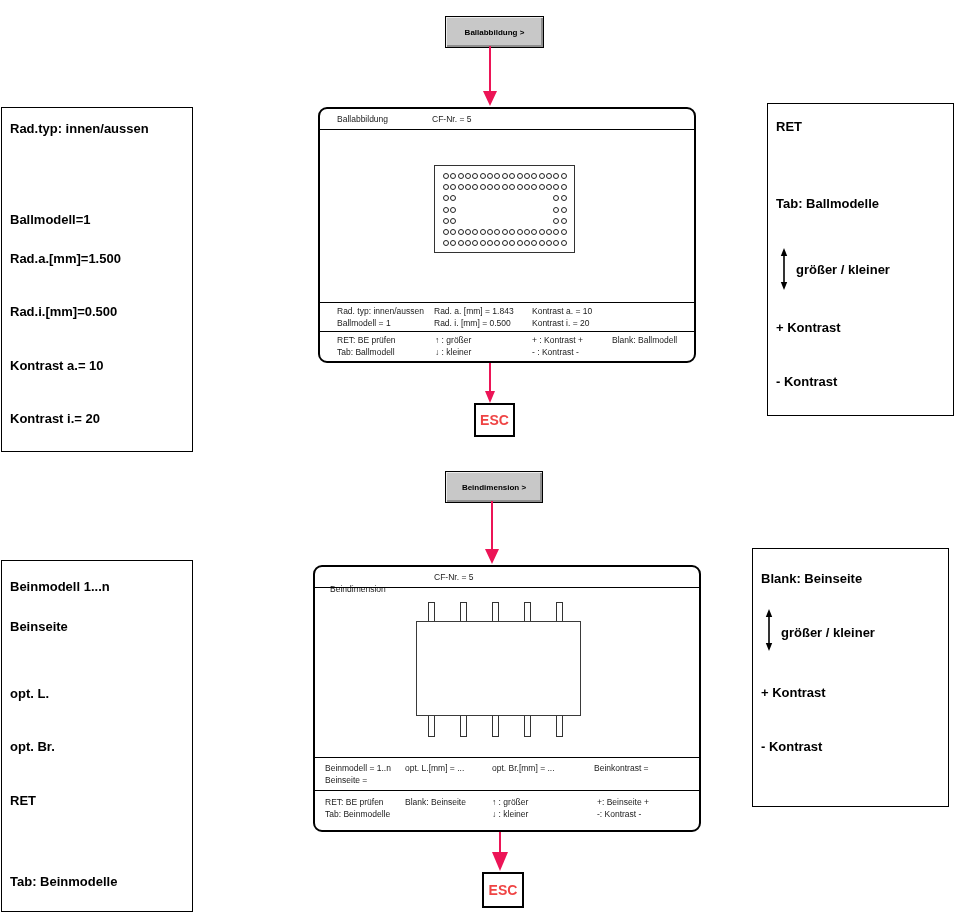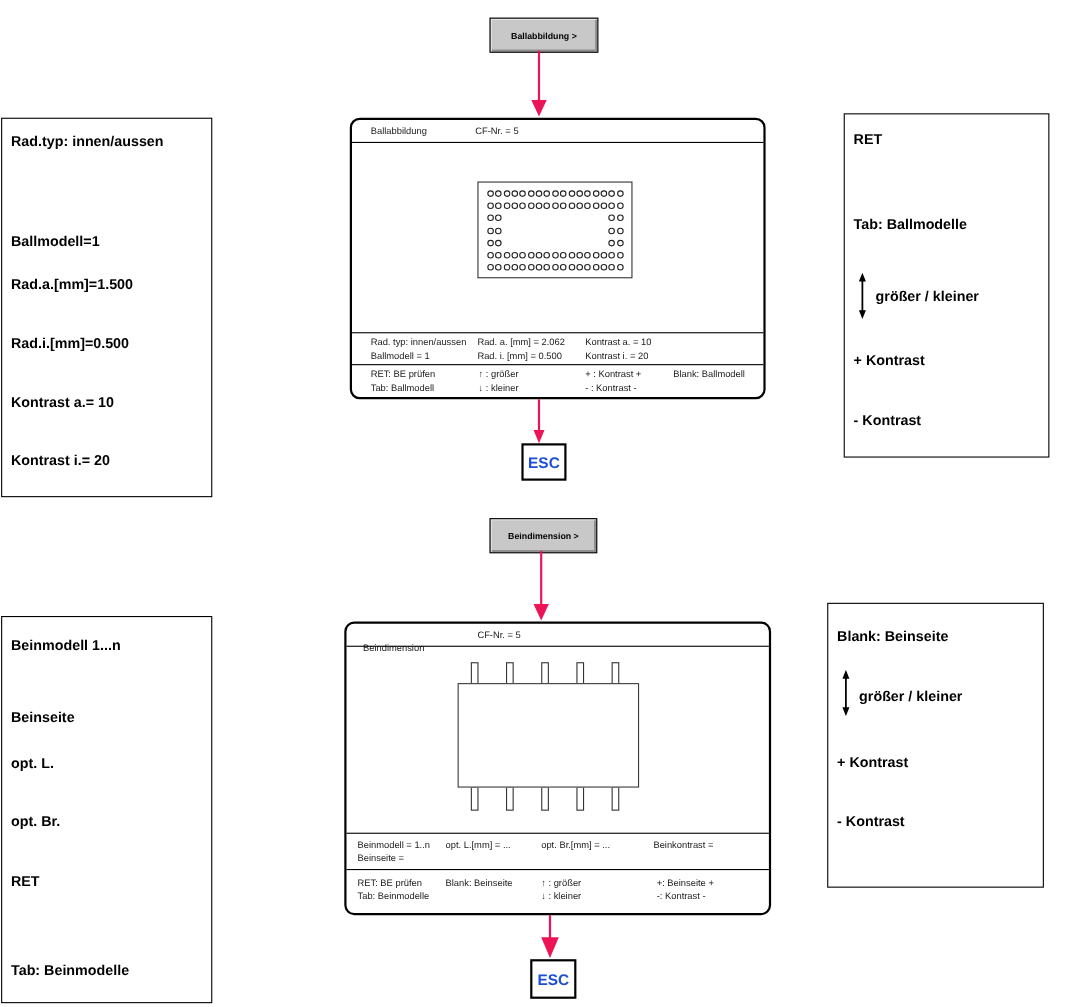--- a/index.html
+++ b/index.html
@@ -34,21 +34,21 @@
   
   .bga-rect{position:absolute;border:1px solid #333;background:#fff;}
   .ball{position:absolute;width:4px;height:4px;border:1px solid #222;border-radius:50%;background:#fff;}
 
   
   .chip-graphic{position:absolute;}
   .chip-body{position:absolute;left:0;top:22px;width:165px;height:95px;border:1.5px solid #3a3a3a;background:#fff;box-sizing:border-box;}
   .pin{position:absolute;width:5px;height:20px;border:1.5px solid #333;background:#fff;}
 
   
-  .esc-btn{position:absolute;border:2px solid #000;background:#fff;font-weight:bold;font-size:14px;color:#1d4ed8;
+  .esc-btn{position:absolute;border:2px solid #000;background:#fff;font-weight:bold;font-size:14px;color:#ef4444;
     display:flex;align-items:center;justify-content:center;cursor:default;}
 </style>
 </head>
 <body>
 
 <div id="page">
 
   <div class="menu-btn" style="left: 445px; top: 16px; width: 97px; height: 30px; background: rgb(200, 200, 200);">Ballabbildung &gt;</div>
 
   <div class="flow-arrow" style="left:482px;top:46px;height:60px">
@@ -143,21 +143,21 @@
         <div class="ball" style="left: 118.25px; top: 74.2px;"></div>
         <div class="ball" style="left: 125.6px; top: 74.2px;"></div>
       </div>
 
     <div class="sep" style="top:193px"></div>
     <div class="scr-col" style="left:17px;top:197px">
       <span>Rad. typ: innen/aussen</span>
       <span>Ballmodell = 1</span>
     </div>
     <div class="scr-col" style="left:114px;top:197px">
-      <span>Rad. a. [mm]  = 2.062</span>
+      <span>Rad. a. [mm]  = 1.843</span>
       <span>Rad. i. [mm]   = 0.500</span>
     </div>
     <div class="scr-col" style="left:212px;top:197px">
       <span>Kontrast a. =  10</span>
       <span>Kontrast i.  =  20</span>
     </div>
 
     <div class="sep" style="top:222px"></div>
     <div class="scr-col" style="left:17px;top:226px">
       <span>RET: BE prüfen</span>
@@ -271,21 +271,21 @@
 
   <div class="flow-arrow big" style="left:492px;top:832px;height:39px">
     <div class="arrow-line" style="height: 22px; background: rgb(236, 20, 86);"></div>
     <div class="arrow-head" style="border-top-color: rgb(236, 20, 86);"></div>
   </div>
 
   <div class="esc-btn" style="left:482px;top:872px;width:38px;height:32px">ESC</div>
 
   <div class="panel" style="left:1px;top:560px;width:190px;height:350px">
     <div class="panel-item" style="top:18px">Beinmodell 1...n</div>
-    <div class="panel-item" style="top:83px">Beinseite</div>
+    <div class="panel-item" style="top:58px">Beinseite</div>
     <div class="panel-item" style="top:125px">opt. L.</div>
     <div class="panel-item" style="top:178px">opt. Br.</div>
     <div class="panel-item" style="top:232px">RET</div>
     <div class="panel-item" style="top:313px">Tab: Beinmodelle</div>
   </div>
 
   <div class="panel" style="left:752px;top:548px;width:195px;height:257px">
     <div class="panel-item" style="top:22px">Blank: Beinseite</div>
     <svg class="updown" style="left:10px;top:60px" width="12" height="42" viewBox="0 0 12 42">
       <line x1="6" y1="6" x2="6" y2="36" stroke="#000" stroke-width="1.6"></line>

